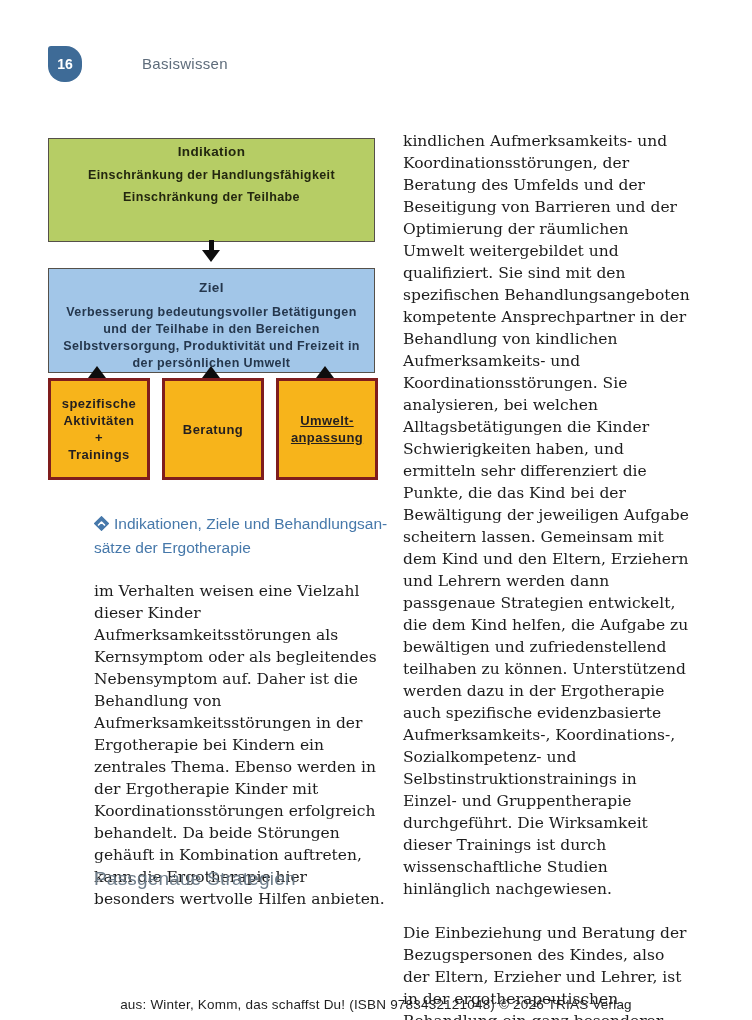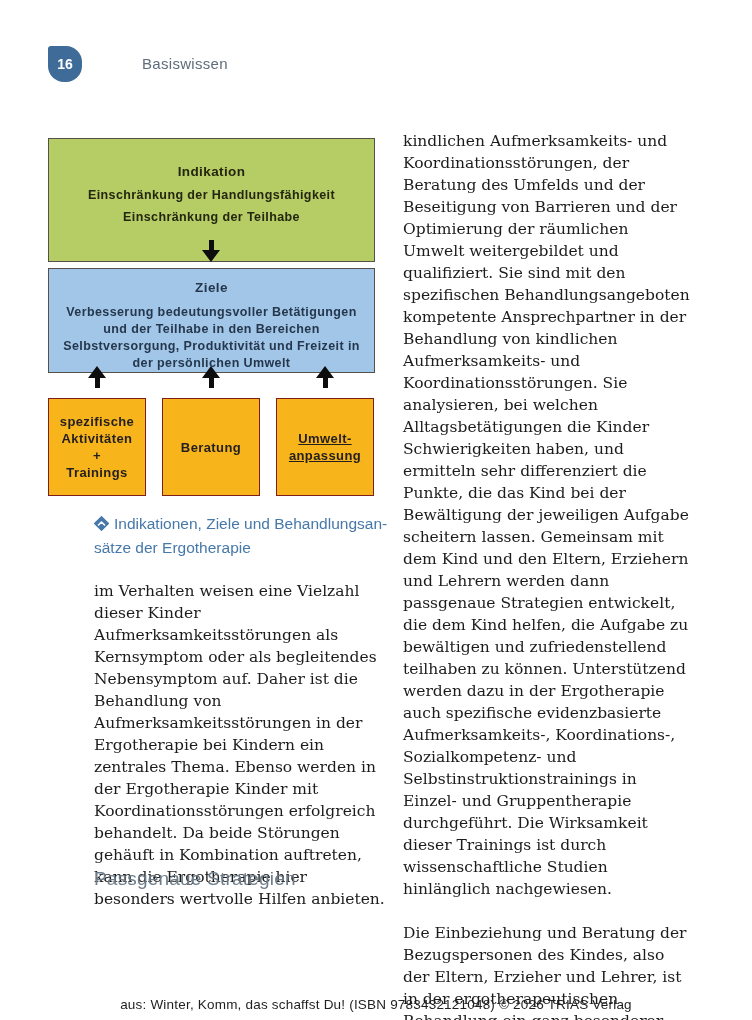--- a/index.html
+++ b/index.html
@@ -20,27 +20,27 @@
     margin-left:48px;
   }
   
   .diagram { position:absolute; left:48px; top:138px; width:327px; height:350px; }
   .dbox {
     position:absolute; left:0; width:325px; border:1px solid #555049;
     text-align:center; letter-spacing:0.4px; color:#23270f;
     font-size:12.5px; font-weight:bold;
   }
   .dbox .box-title { font-size:13.5px; font-weight:bold; margin-bottom:9px; }
-  .box-green { top:0; height:97px; background:#b6cd65; padding-top:25px; box-sizing:content-box; }
+  .box-green { top:0; height:97px; background:#b6cd65; padding-top:5px; box-sizing:content-box; }
   .box-green .box-line { margin-top:8px; }
   .box-blue  { top:130px; height:92px; background:#a2c6e8; color:#25374d; padding-top:11px; }
   .box-blue .goal-text { width:300px; margin:0 auto; line-height:17px; }
   .obox {
-    position:absolute; top:260px; width:96px; height:96px; background:#f7b41b;
-    border:1px solid #7f1d1d; display:flex; align-items:center; justify-content:center;
+    position:absolute; top:240px; width:96px; height:96px; background:#f7b41b;
+    border:3px solid #7f1d1d; display:flex; align-items:center; justify-content:center;
     text-align:center; font-size:13px; font-weight:bold; color:#231f20;
     letter-spacing:0.4px; line-height:17px; white-space:pre-line;
   }
   .obox.o1 { left:0; }
   .obox.o2 { left:114px; }
   .obox.o3 { left:228px;text-decoration:underline; }
   
   .arrow { position:absolute; width:20px; }
   .arrow .shaft { width:5px; height:10px; background:#0d0d0d; margin:0 auto; }
   .arrow .head-down {
@@ -97,21 +97,21 @@
       <div class="box-line">Einschränkung der Handlungsfähigkeit</div>
       <div class="box-line">Einschränkung der Teilhabe</div>
     </div>
 
     <div class="arrow arrow-down">
       <div class="shaft"></div>
         <div class="head-down"></div>
     </div>
 
     <div class="dbox box-blue">
-      <div class="box-title">Ziele</div>
+      <div class="box-title">Ziel</div>
       <div class="goal-text">Verbesserung bedeutungsvoller Betätigungen und der Teilhabe in den Bereichen Selbstversorgung, Produktivität und Freizeit in der persönlichen Umwelt</div>
     </div>
 
     <div class="arrow arrow-up-1">
       <div class="head-up"></div>
         <div class="shaft"></div>
     </div>
     <div class="arrow arrow-up-2">
       <div class="head-up"></div>
         <div class="shaft"></div>

